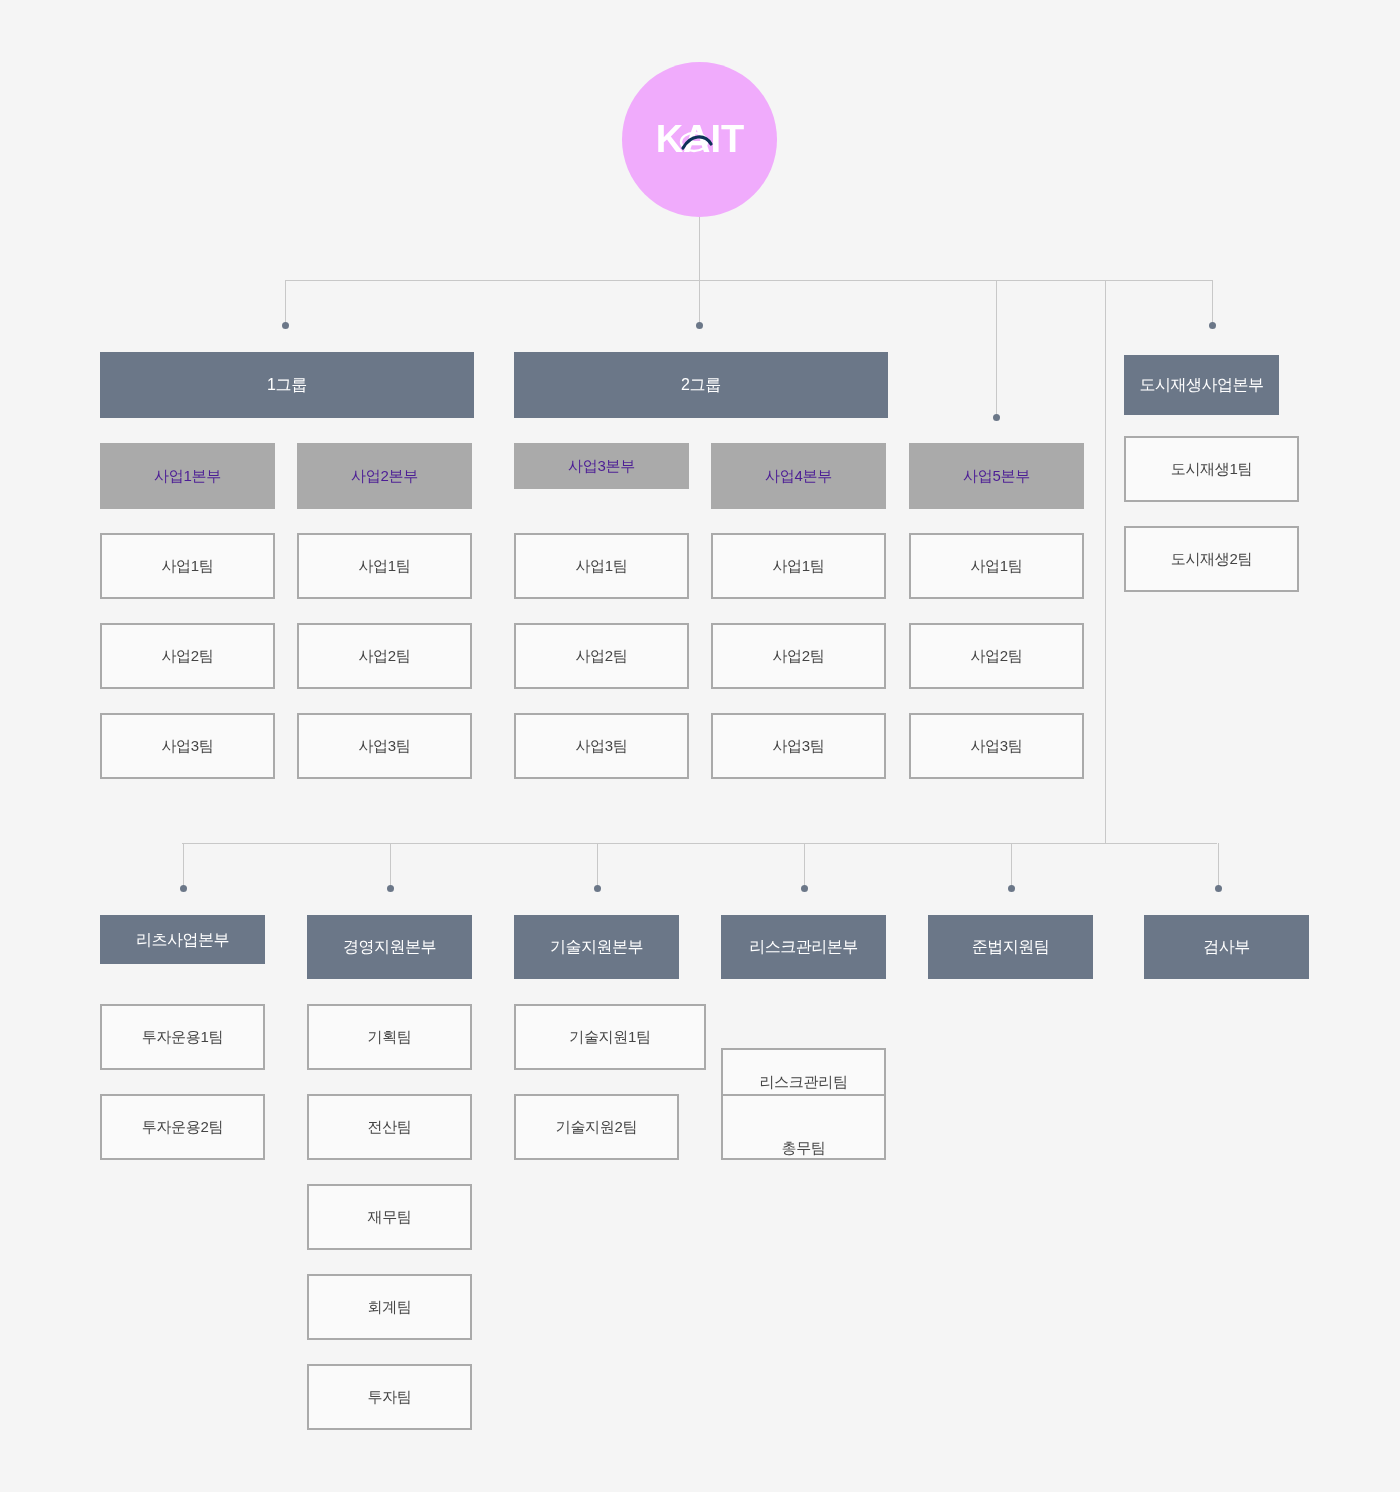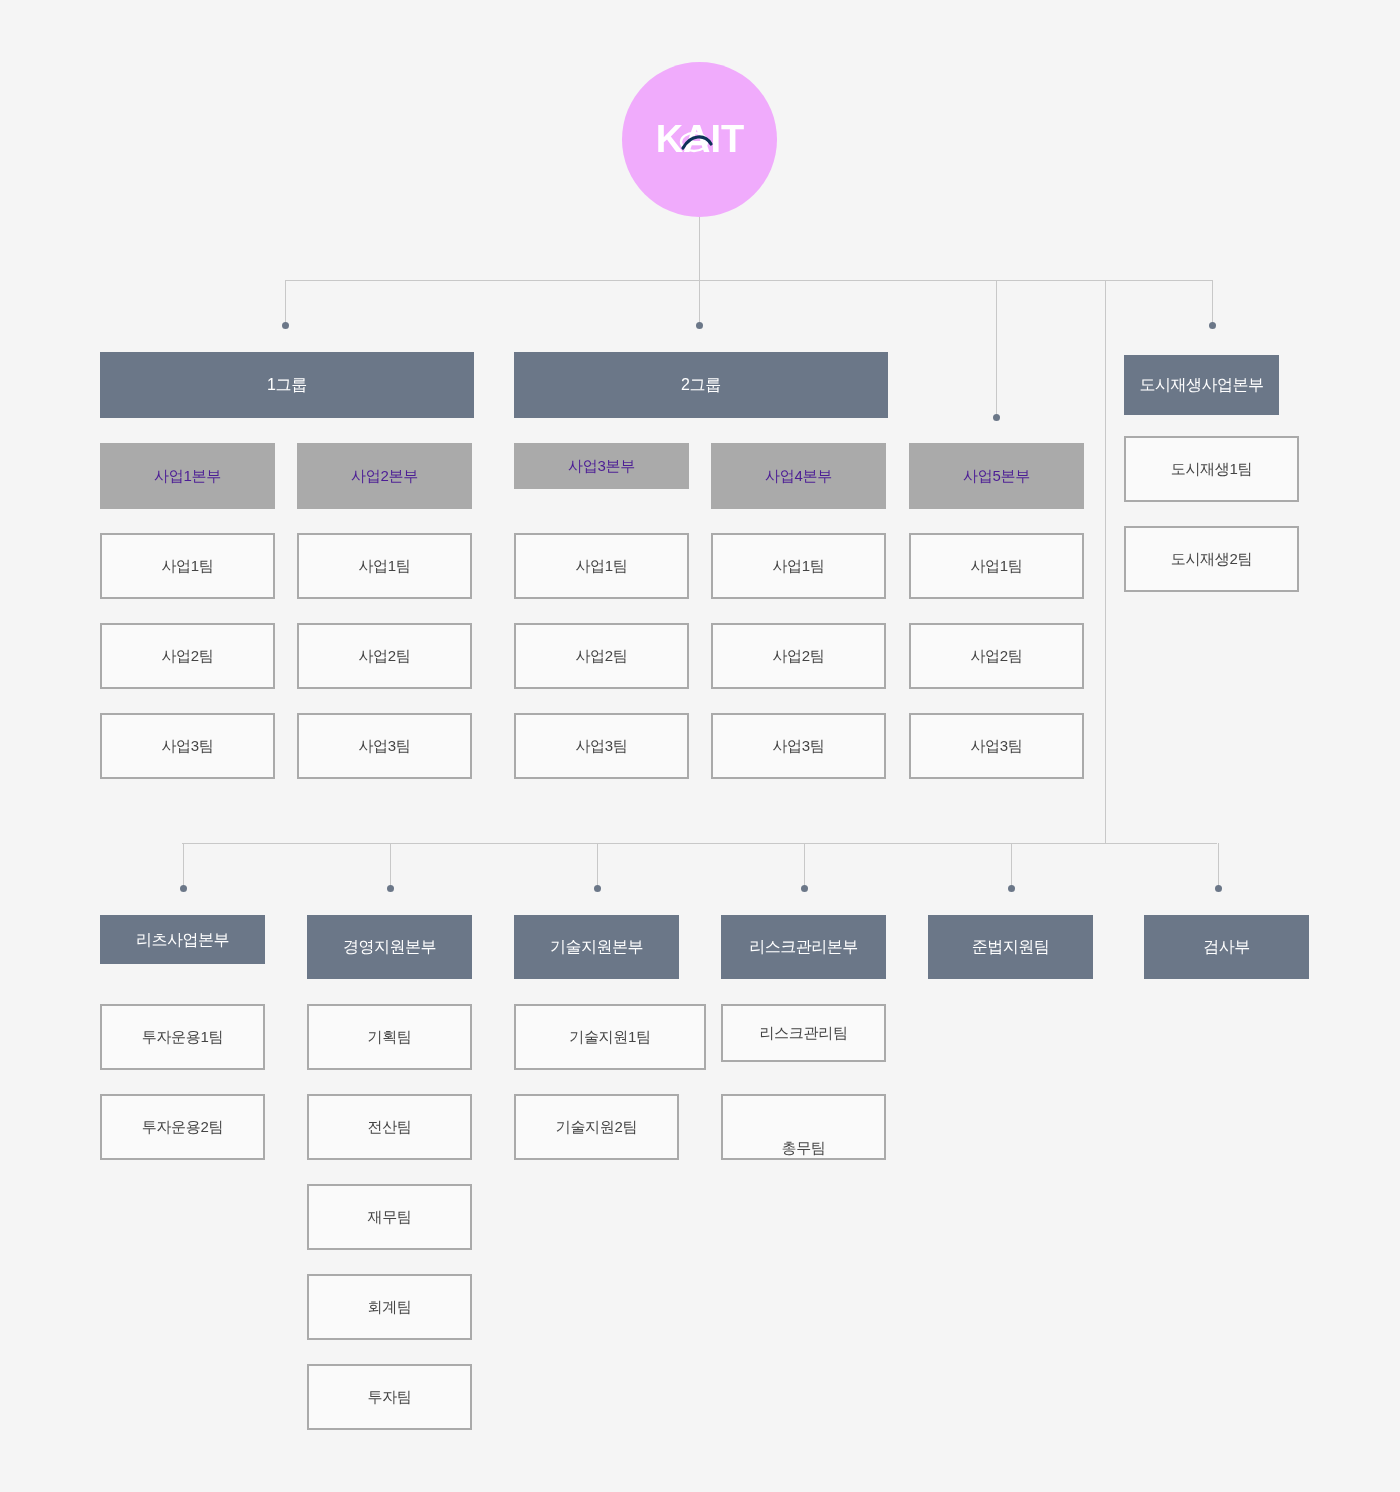--- a/index.html
+++ b/index.html
@@ -240,21 +240,21 @@
       </div>
       <div class="box box-team" style="left: 514px; top: 1004px; width: 192px; height: 66px;">
         <span>기술지원1팀</span>
       </div>
       <div class="box box-team" style="left: 514px; top: 1094px; width: 165px; height: 66px; justify-content: center;">
         <span>기술지원2팀</span>
       </div>
       <div class="box box-div" style="left: 721px; top: 915px; width: 165px; height: 64px;">
         <span>리스크관리본부</span>
       </div>
-      <div class="box box-team" style="left: 721px; top: 1004px; width: 165px; height: 58px;">
+      <div class="box box-team" style="left: 721px; top: 1048px; width: 165px; height: 69px;">
         <span>리스크관리팀</span>
       </div>
       <div class="box box-team" style="left: 721px; top: 1094px; width: 165px; height: 66px; align-items: flex-end;">
         <span>총무팀</span>
       </div>
       <div class="box box-div" style="left: 928px; top: 915px; width: 165px; height: 64px;">
         <span>준법지원팀</span>
       </div>
       <div class="box box-div" style="left: 1135px; top: 915px; width: 165px; height: 64px; margin-left: 9px;">
         <span>검사부</span>

